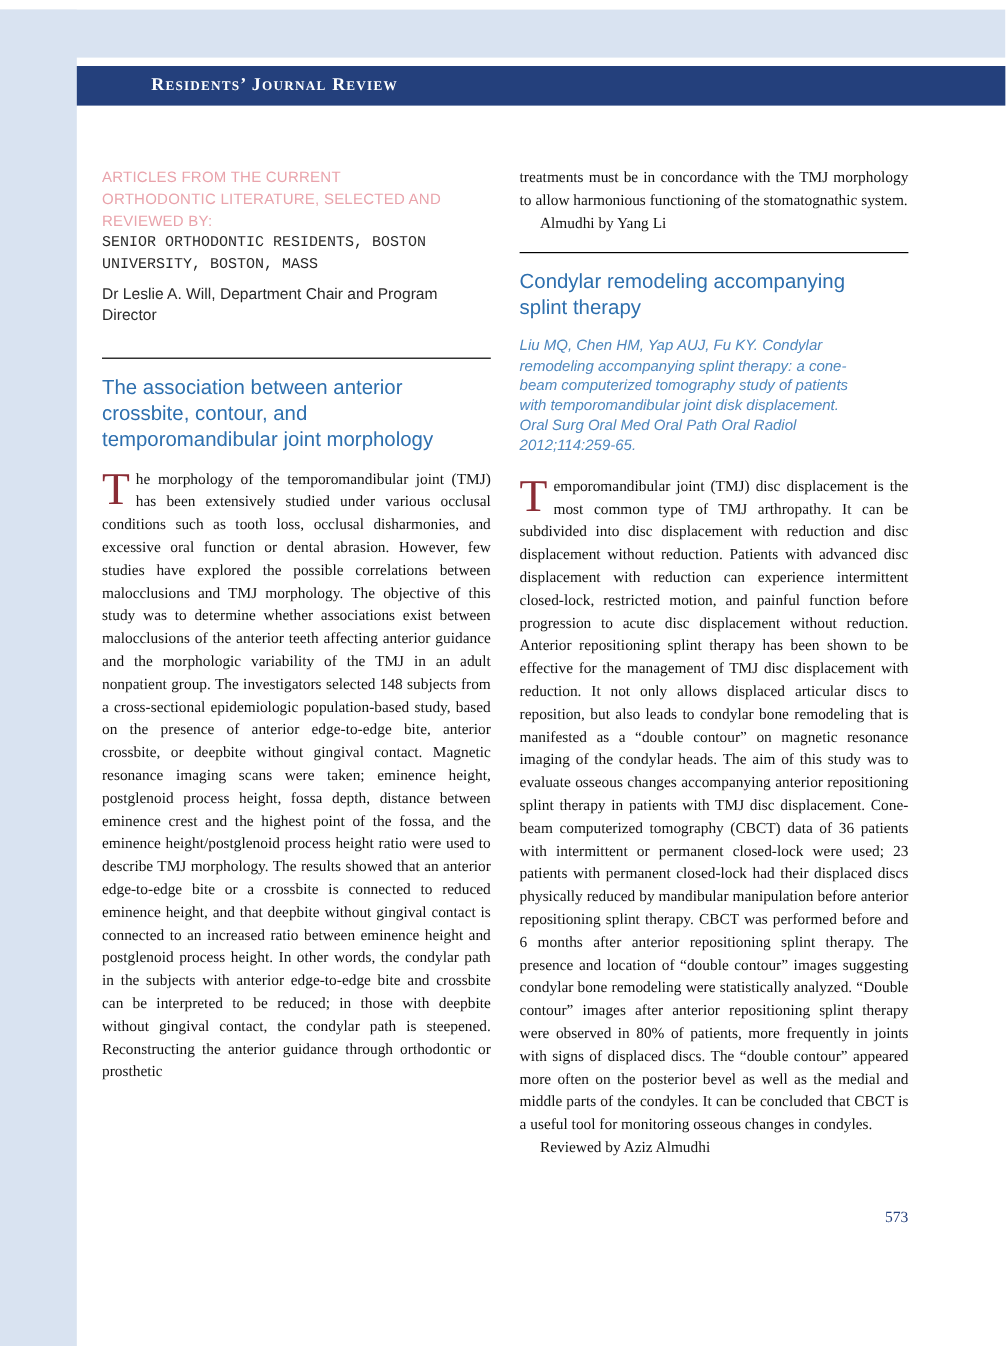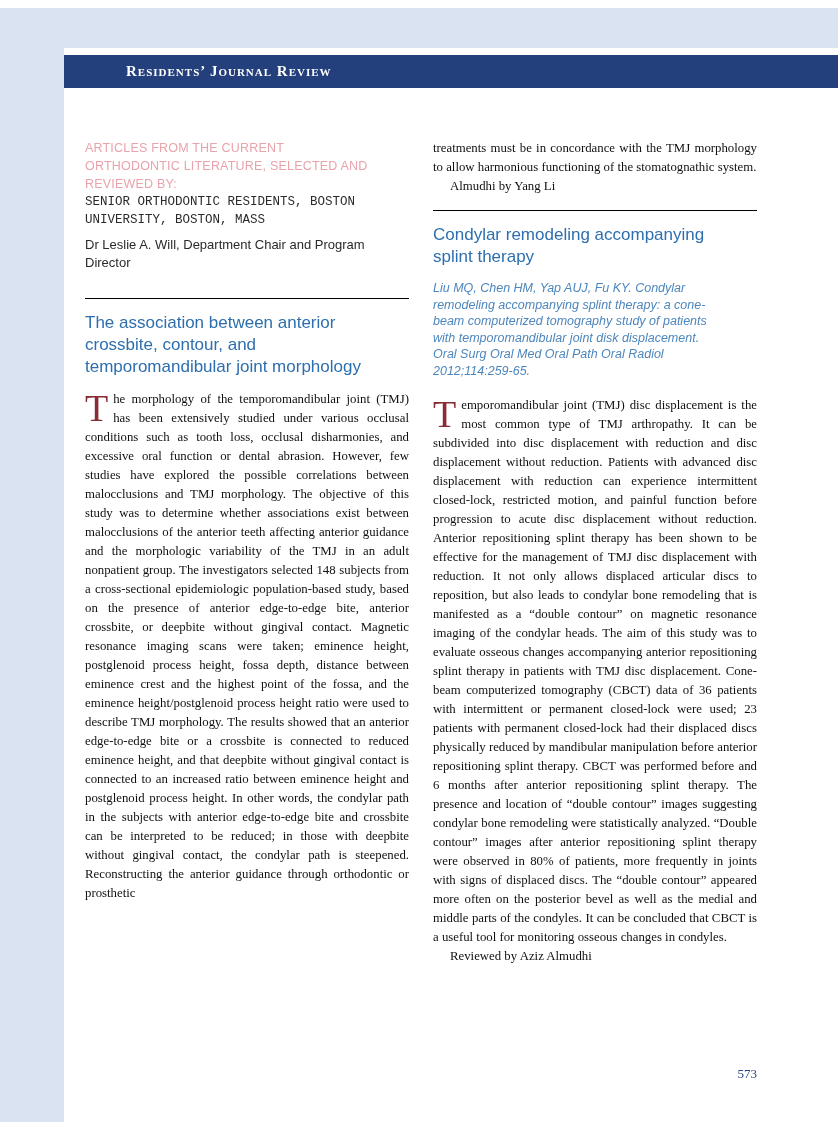--- a/index.html
+++ b/index.html
@@ -122,21 +122,21 @@
   }
   .reviewer {
     font-family: "Liberation Serif", serif;
     font-size: 12.8px; line-height: 19px;
     text-indent: 17px;
     color: #101010;
     margin: 0;
   }
   .page-number {
     position: absolute;
-    left: 85px; top: 1066px;
+    left: 85px; top: 1006px;
     width: 672px;
     text-align: right;
     font-family: "Liberation Serif", serif;
     font-size: 13px;
     color: #24407c;
   }
 </style>
 </head>
 <body>
 

